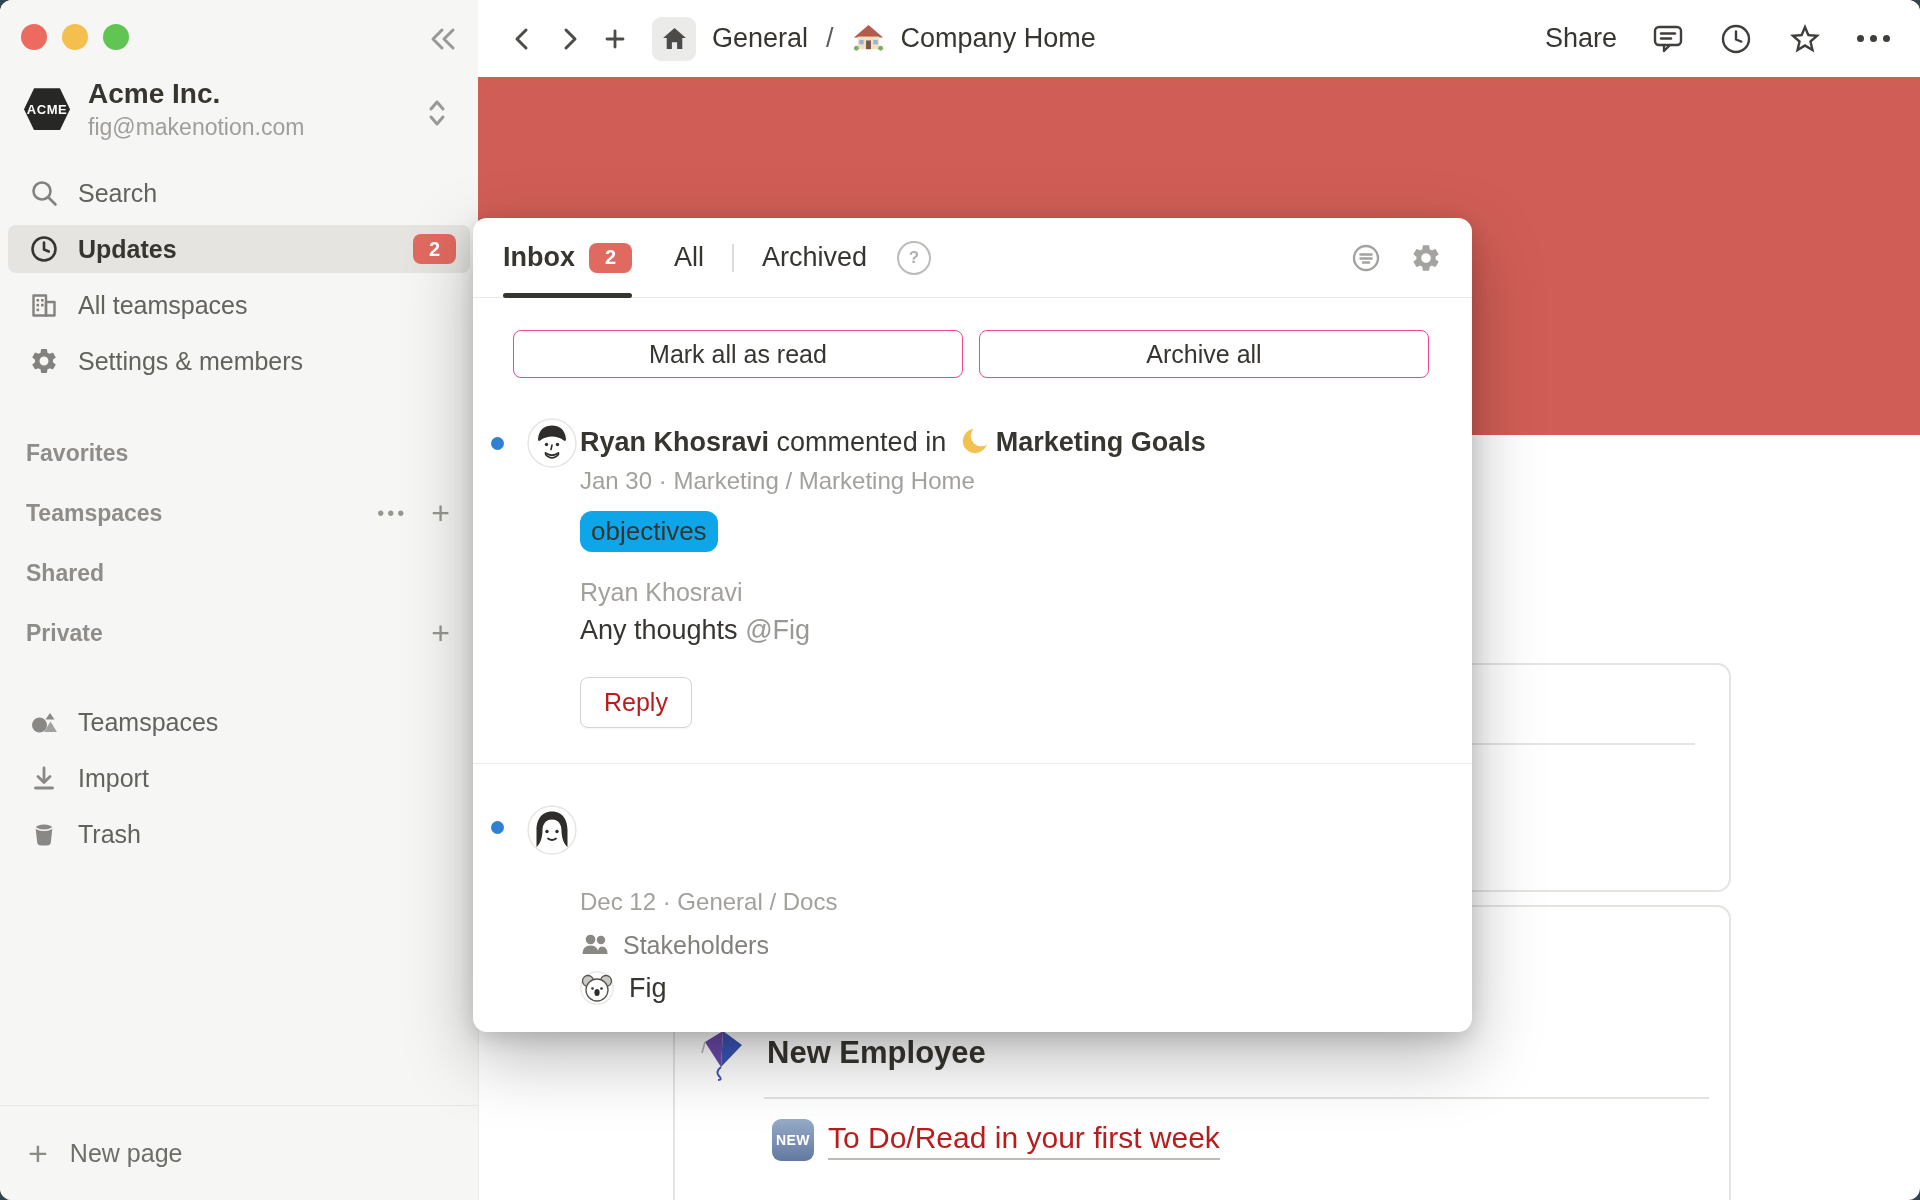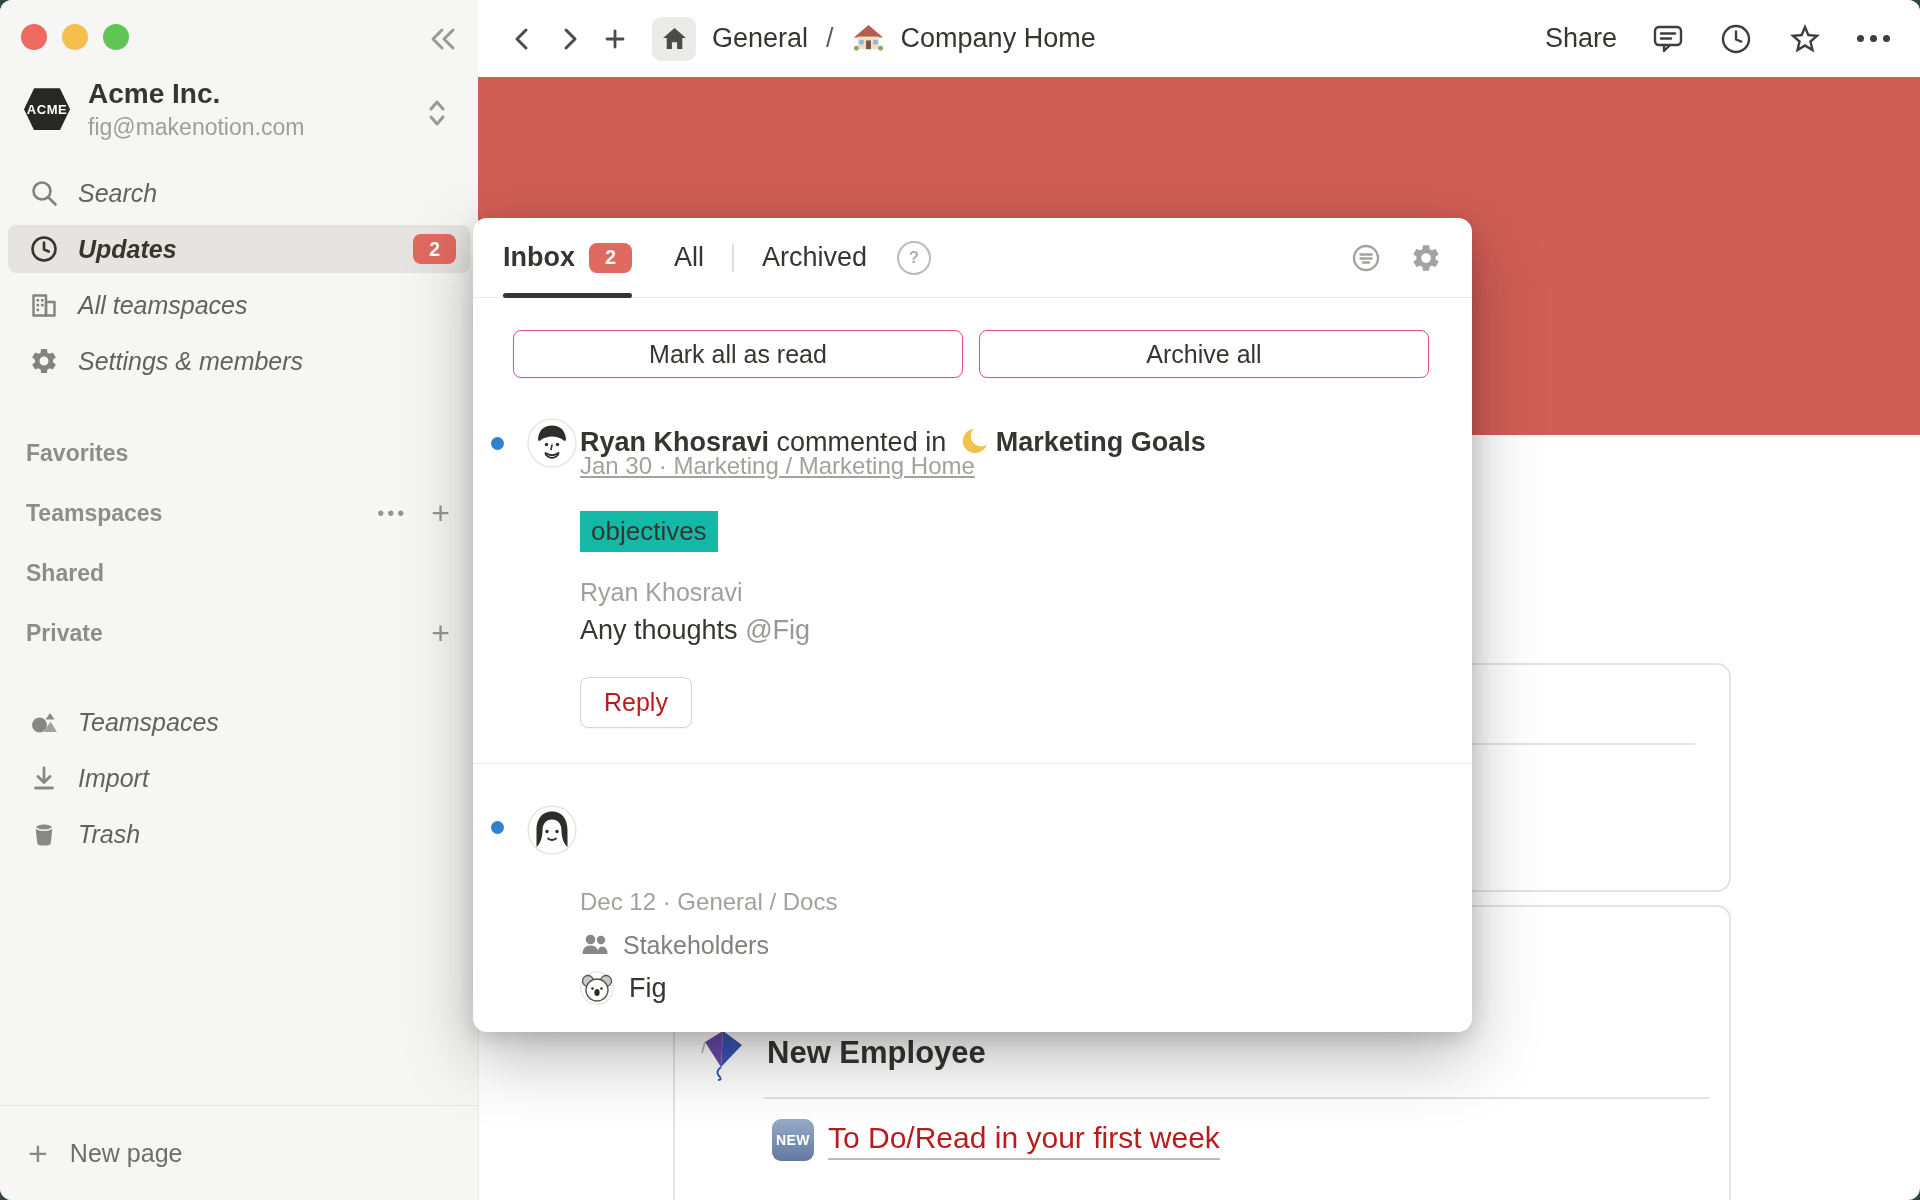--- a/index.html
+++ b/index.html
@@ -16,21 +16,21 @@
   .ws-logo{width:46px;height:42px;background:#272725;clip-path:polygon(22% 0,78% 0,100% 50%,78% 100%,22% 100%,0 50%);
            display:flex;align-items:center;justify-content:center;flex:none;}
   .ws-logo span{color:#fff;font-size:13px;font-weight:700;letter-spacing:.5px;}
   .ws-meta{margin-left:18px;line-height:1.15;}
   .ws-name{font-size:28px;font-weight:700;color:#37352f;}
   .ws-email{font-size:23px;color:#a09e9a;margin-top:4px;}
   .ws-switch{position:absolute;top:96px;right:26px;width:30px;height:34px;}
   .s-nav{position:absolute;left:8px;right:8px;top:169px;}
   .s-row{height:48px;margin-bottom:8px;display:flex;align-items:center;padding:0 14px 0 20px;border-radius:8px;}
   .s-row .s-ic{width:32px;height:32px;flex:none;display:flex;align-items:center;justify-content:center;}
-  .s-row .s-label{margin-left:18px;font-size:25px;font-weight:500;color:#63625d;font-style:italic;}
+  .s-row .s-label{margin-left:18px;font-size:25px;font-weight:500;color:#63625d;}
   .s-row.active{background:#e5e4e0;}
   .s-row.active .s-label{color:#37352f;font-weight:700;}
   .badge{margin-left:auto;min-width:31px;height:30px;border-radius:8px;background:#e16a60;color:#fff;
          font-size:20px;font-weight:700;display:flex;align-items:center;justify-content:center;padding:0 6px;}
   .s-section{position:absolute;left:26px;right:28px;height:34px;display:flex;align-items:center;}
   .s-section .sec-label{font-size:23px;font-weight:700;color:#8f8d89;}
   .sec-icons{margin-left:auto;display:flex;gap:24px;align-items:center;color:#98968f;}
   .dots3{font-size:20px;letter-spacing:3px;color:#98968f;}
   .plus-sm{font-size:32px;font-weight:300;color:#98968f;line-height:1;}
   .s-nav2{position:absolute;left:8px;right:8px;top:698px;}
@@ -83,21 +83,21 @@
   .p-buttons{position:absolute;left:40px;right:43px;top:112px;display:flex;gap:16px;}
   .p-btn{flex:1;height:48px;background:#fff;border:1px solid #ec4899;border-radius:8px;font-size:25px;font-weight:500;
          color:#37352f;display:flex;align-items:center;justify-content:center;box-shadow:0 1px 2px rgba(0,0,0,.04);
          font-family:inherit;}
   .unread-dot{position:absolute;width:13px;height:13px;border-radius:50%;background:#2f80d4;}
   .avatar{position:absolute;border-radius:50%;overflow:hidden;background:#fff;}
   .n-line{position:absolute;font-size:27px;line-height:41px;color:#37352f;}
   .n-line b{font-weight:700;}
   .n-line .em{display:inline-block;vertical-align:-5px;margin:0 6px;}
   .n-meta{position:absolute;font-size:24px;color:#a3a19c;}
-  .hl{position:absolute;background:#14b8a6;border-radius:0;padding:5px 11px;font-size:26px;color:#37352f;}
+  .hl{position:absolute;background:#0ea5e9;border-radius:12px;padding:5px 11px;font-size:26px;color:#37352f;}
   .c-author{position:absolute;font-size:25px;color:#a3a19c;}
   .c-text{position:absolute;font-size:27px;color:#37352f;}
   .c-text .mention{color:#9a9894;}
   .reply-btn{position:absolute;padding:10px 23px;background:#fff;border:1px solid #d6d4cf;border-radius:8px;
              font-size:25px;font-weight:500;color:#b91c1c;font-family:inherit;box-shadow:0 1px 2px rgba(0,0,0,.04);}
   .n-divider{position:absolute;left:0;right:0;top:545px;border-top:1px solid #ececea;}
   .prop-row{position:absolute;display:flex;align-items:center;gap:13px;font-size:25px;color:#82807b;}
   .person-row{position:absolute;display:flex;align-items:center;gap:15px;font-size:27px;color:#37352f;}
   .mini-avatar{width:34px;height:34px;border-radius:50%;background:#fff;flex:none;}
   svg{display:block;}
@@ -379,21 +379,21 @@
         <path d="M18.5 35 Q25 39.5 31.5 35" stroke="#2e2d2a" stroke-width="2" fill="none" stroke-linecap="round"></path>
         <path d="M18.5 36.5 Q25 43.5 31.5 36.5" stroke="#2e2d2a" stroke-width="1.4" fill="none" stroke-linecap="round"></path>
       </svg>
       </span>
     <div class="n-line" style="left:107px;top:204px;">
       <b>Ryan Khosravi</b><span> commented in </span><span class="em"><svg width="30" height="30" viewBox="0 0 32 32">
             <circle cx="16" cy="16" r="13" fill="#f2c24e"></circle>
             <circle cx="22.5" cy="10.5" r="11" fill="#ffffff"></circle>
           </svg></span><b>Marketing Goals</b>
     </div>
-    <div class="n-meta" style="left:107px;top:234px;text-decoration:underline;">Jan 30 · Marketing / Marketing Home</div>
+    <div class="n-meta" style="left:107px;top:249px;">Jan 30 · Marketing / Marketing Home</div>
     <div class="hl" style="left:107px;top:293px;">objectives</div>
     <div class="c-author" style="left:107px;top:360px;">Ryan Khosravi</div>
     <div class="c-text" style="left:107px;top:397px;">
       <span>Any thoughts </span><span class="mention">@Fig</span>
     </div>
     <button class="reply-btn" style="left:107px;top:459px;">Reply</button>
 
     <div class="n-divider"></div>
 
     <span class="unread-dot" style="left:18px;top:603px;"></span>

